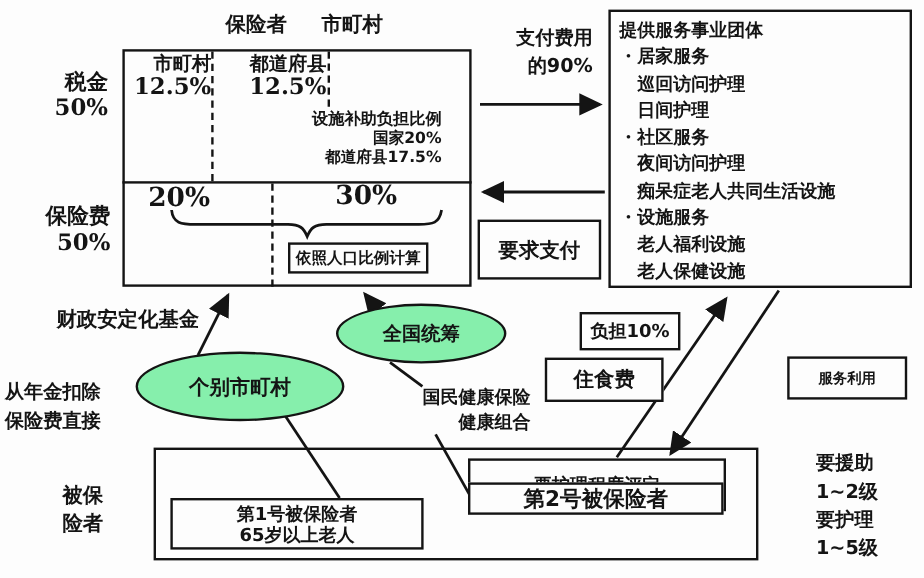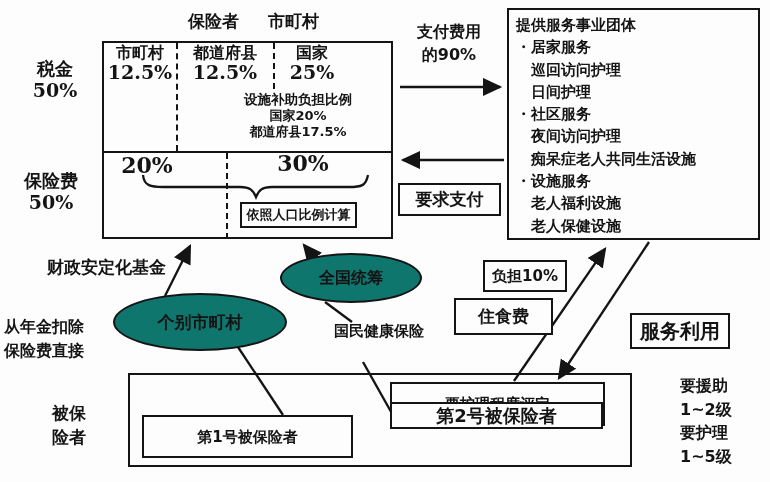--- a/index.html
+++ b/index.html
@@ -1,23 +1,23 @@
 <!DOCTYPE html>
 <html><head>
 <meta charset="utf-8">
 <style>
   html,body{margin:0;padding:0;}
   body{background:#e8e8e8;font-family:"DejaVu Sans",sans-serif;}
   .stage{position:relative;width:770px;height:482px;background:#fdfdfd;overflow:hidden;color:#141414;}
   .lbl{position:absolute;font-weight:bold;color:#141414;white-space:nowrap;line-height:1.15;}
-  .ctr{text-align:center;}
+  .ctr{text-align:right;}
   .box{position:absolute;border:2.5px solid #141414;box-sizing:border-box;background:transparent;}
   .wbox{position:absolute;border:2.5px solid #141414;box-sizing:border-box;background:#fdfdfd;
         display:flex;align-items:center;justify-content:center;font-weight:bold;z-index:3;}
-  .ellipse{position:absolute;border:2.3px solid #141414;border-radius:50%;background:#0f766e;
+  .ellipse{position:absolute;border:2.3px solid #141414;border-radius:50%;background:#86efac;
         display:flex;align-items:center;justify-content:center;font-weight:bold;z-index:3;}
   .dashv{position:absolute;border-left:2.5px dashed #141414;width:0;z-index:2;}
   .hline{position:absolute;border-top:2.5px solid #141414;height:0;z-index:2;}
   .serif{font-family:"DejaVu Serif",serif;font-weight:600;}
   .z2{z-index:2;}
   svg.overlay{position:absolute;left:0;top:0;z-index:1;}
   .prov-item{padding-left:7px;font-size:15px;font-weight:bold;line-height:22.3px;white-space:nowrap;}
   .prov-bullet{display:inline-block;width:15px;}
 </style>
 </head>
@@ -65,43 +65,39 @@
   <div class="dashv" style="left:226px;top:153px;height:86px;"></div>
 
   <div class="lbl ctr z2" style="left:104px;top:44px;width:72px;">
     <div style="font-size:16px;">市町村</div>
     <div class="serif" style="font-size:19px;">12.5%</div>
   </div>
   <div class="lbl ctr z2" style="left:178px;top:44px;width:94px;">
     <div style="font-size:16px;">都道府县</div>
     <div class="serif" style="font-size:19px;">12.5%</div>
   </div>
-  <div class="lbl ctr z2" style="left:276px;top:44px;width:72px;">
-    <div style="font-size:16px;">国家</div>
-    <div class="serif" style="font-size:19px;">25%</div>
-  </div>
 
   <div class="lbl ctr z2" style="left:228px;top:92px;width:140px;">
     <div style="font-size:13.5px;">设施补助负担比例</div>
     <div style="font-size:13px;line-height:16px;">国家20%</div>
     <div style="font-size:13px;line-height:16px;">都道府县17.5%</div>
   </div>
 
   <div class="lbl ctr serif z2" style="left:119px;top:153px;width:56px;font-size:22px;">20%</div>
   <div class="lbl ctr serif z2" style="left:275px;top:151px;width:56px;font-size:22px;">30%</div>
 
   <div class="wbox" style="left:240px;top:202px;width:117px;height:26px;border-width:2px;font-size:13px;">
     <span>依照人口比例计算</span>
   </div>
 
   <div class="lbl ctr" style="left:404px;top:20px;width:90px;font-size:16px;line-height:23px;">
     <div>支付费用</div>
     <div>的90%</div>
   </div>
-  <div class="wbox" style="left:398px;top:183px;width:103px;height:33px;font-size:17px;">
+  <div class="wbox" style="left:398px;top:183px;width:103px;height:50px;font-size:17px;">
     <span>要求支付</span>
   </div>
 
   <div class="wbox" style="left:507px;top:8px;width:253px;height:232px;align-items:flex-start;justify-content:flex-start;">
     <div style="padding:4px 0 0 0;">
       <div class="prov-item">提供服务事业团体</div>
       <div class="prov-item"><span class="prov-bullet">・</span><span>居家服务</span></div>
       <div class="prov-item"><span class="prov-bullet"></span><span>巡回访问护理</span></div>
       <div class="prov-item"><span class="prov-bullet"></span><span>日间护理</span></div>
       <div class="prov-item"><span class="prov-bullet">・</span><span>社区服务</span></div>
@@ -123,40 +119,42 @@
     <span>个别市町村</span>
   </div>
 
   <div class="lbl" style="left:4px;top:315px;font-size:16px;line-height:24px;">
     <div>从年金扣除</div>
     <div>保险费直接</div>
   </div>
 
   <div class="lbl ctr z2" style="left:316px;top:321px;width:126px;font-size:15px;line-height:21px;">
     <div>国民健康保险</div>
+    <div>健康组合</div>
   </div>
 
   <div class="wbox" style="left:483px;top:260px;width:84px;height:32px;font-size:15px;">
     <span>负担10%</span>
   </div>
   <div class="wbox" style="left:454px;top:298px;width:99px;height:37px;font-size:17px;">
     <span>住食费</span>
   </div>
-  <div class="wbox" style="left:630px;top:297px;width:100px;height:36px;font-size:20px;margin-top:16px;">
+  <div class="wbox" style="left:656px;top:297px;width:100px;height:36px;font-size:12px;">
     <span>服务利用</span>
   </div>
 
   <div class="box z2" style="left:128px;top:373px;width:504px;height:94px;"></div>
   <div class="lbl" style="left:52px;top:401px;font-size:17px;line-height:24px;">
     <div>被保</div>
     <div>险者</div>
   </div>
 
   <div class="wbox" style="left:142px;top:415px;width:211px;height:43px;font-size:15px;border-width:2px;flex-direction:column;line-height:18px;">
     <div>第1号被保险者</div>
+    <div>65岁以上老人</div>
   </div>
 
   <div class="wbox" style="left:390px;top:382px;width:215px;height:44px;font-size:15px;border-width:2px;">
     <span>要护理程度评定</span>
   </div>
 
   <div class="wbox" style="left:390px;top:402px;width:213px;height:27px;font-size:18px;border-width:2px;">
     <span>第2号被保险者</span>
   </div>
 

